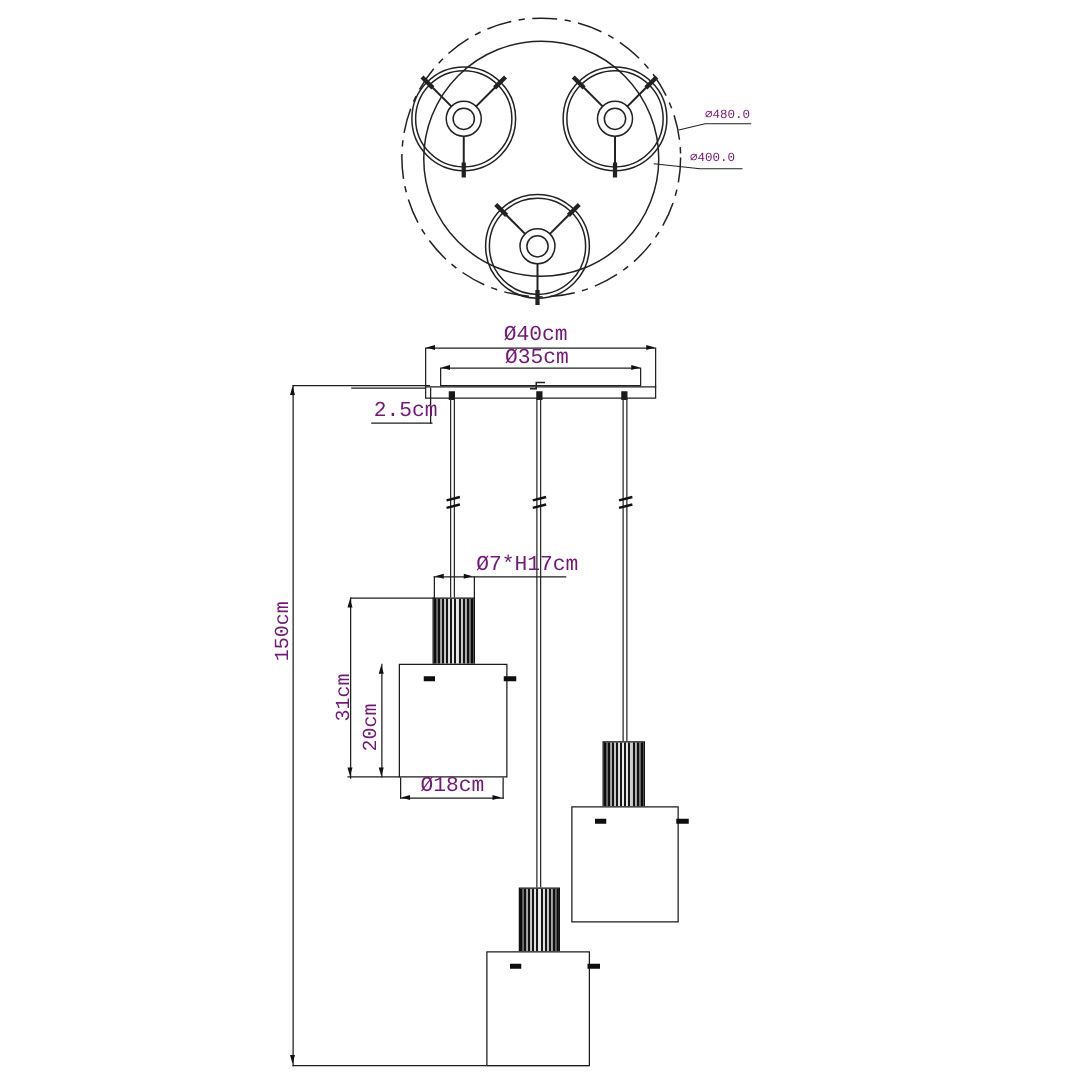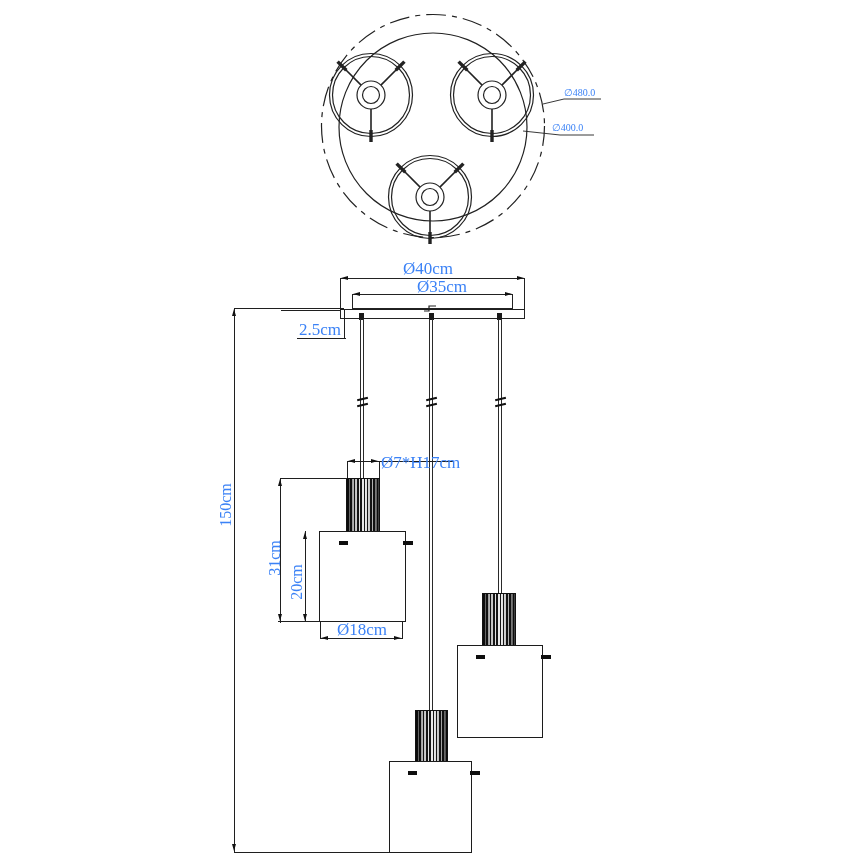--- a/index.html
+++ b/index.html
@@ -1,17 +1,17 @@
 <!DOCTYPE html>
 <html><head>
 <meta charset="utf-8">
 <style>
   html,body{margin:0;padding:0;background:#fff;}
   .canvas{position:relative;width:868px;height:868px;background:#fff;overflow:hidden;
-          font-family:Liberation Serif, serif;color:#3b82f6;}
+          font-family:Liberation Mono, monospace;color:#701a75;}
   .ln{position:absolute;background:#1f1f1f;}
   .dim{position:absolute;font-size:17px;line-height:16px;white-space:nowrap;letter-spacing:0px;}
   .dim.small{font-size:10px;line-height:10px;}
   .vdim{position:absolute;font-size:16px;line-height:16px;text-align:center;
         transform:rotate(-90deg);transform-origin:center center;white-space:nowrap;}
   .cyl{position:absolute;border:1px solid #111;box-sizing:border-box;
     background:
       linear-gradient(90deg, rgba(8,8,8,.8) 0%, rgba(8,8,8,.25) 20%, rgba(255,255,255,0) 42%,
                       rgba(255,255,255,0) 58%, rgba(8,8,8,.25) 80%, rgba(8,8,8,.8) 100%),
       repeating-linear-gradient(90deg, #161616 0px, #161616 1.6px, #e9e9e9 1.6px, #e9e9e9 3.3px);}
@@ -65,21 +65,21 @@
   <div class="dim small" style="left:552px;top:123px;">∅400.0</div>
 
   <div class="rect" style="left:340px;top:278px;width:185px;height:41px;"></div>
   <div class="rect" style="left:352px;top:294px;width:161px;height:15px;"></div>
   <div class="ln" style="left:340px;top:309px;width:185px;height:1px;"></div>
   <svg width="14" height="10" style="position:absolute;left:423px;top:304px;" stroke-width="1.2">
     <path d="M13,2 H6 V7 H1"></path>
   </svg>
 
   <div class="dim" style="left:403px;top:261px;">Ø40cm</div>
-  <div class="dim" style="left:417px;top:279px;">Ø35cm</div>
+  <div class="dim" style="left:404px;top:279px;">Ø35cm</div>
   <div class="arr arr-l" style="left:341px;top:275.5px;"></div>
   <div class="arr arr-r" style="left:517px;top:275.5px;"></div>
   <div class="arr arr-l" style="left:353px;top:291.5px;"></div>
   <div class="arr arr-r" style="left:505px;top:291.5px;"></div>
 
   <div class="ln" style="left:281px;top:310px;width:59px;height:1px;"></div>
   <div class="ln" style="left:344px;top:310px;width:1px;height:29px;"></div>
   <div class="ln" style="left:297px;top:338px;width:49px;height:1px;"></div>
   <div class="dim" style="left:299px;top:322px;text-align:right;">2.5cm</div>
 
@@ -102,21 +102,21 @@
   <div class="brk" style="left:425.5px;top:398px;"></div>
   <div class="brk" style="left:425.5px;top:404px;"></div>
   <div class="brk" style="left:494.5px;top:398px;"></div>
   <div class="brk" style="left:494.5px;top:404px;"></div>
 
   <div class="ln" style="left:347px;top:461px;width:106px;height:1px;"></div>
   <div class="ln" style="left:347px;top:461px;width:1px;height:18px;"></div>
   <div class="ln" style="left:379px;top:461px;width:1px;height:18px;"></div>
   <div class="arr arr-l" style="left:348px;top:458.5px;"></div>
   <div class="arr arr-r" style="left:371px;top:458.5px;"></div>
-  <div class="dim" style="left:381px;top:455px;">Ø7*H17cm</div>
+  <div class="dim" style="left:381px;top:445px;">Ø7*H17cm</div>
 
   <div class="cyl" style="left:346px;top:478px;width:34px;height:54px;"></div>
   <div class="shade" style="left:319px;top:531px;width:87px;height:91px;"></div>
   <div class="tab" style="left:339px;top:541px;width:9px;height:4px;"></div>
   <div class="tab" style="left:403px;top:541px;width:10px;height:4px;"></div>
 
   <div class="ln" style="left:280px;top:478px;width:1px;height:145px;"></div>
   <div class="ln" style="left:280px;top:478px;width:67px;height:1px;"></div>
   <div class="ln" style="left:278px;top:621px;width:42px;height:1px;"></div>
   <div class="arr arr-u" style="left:277.5px;top:479px;"></div>

